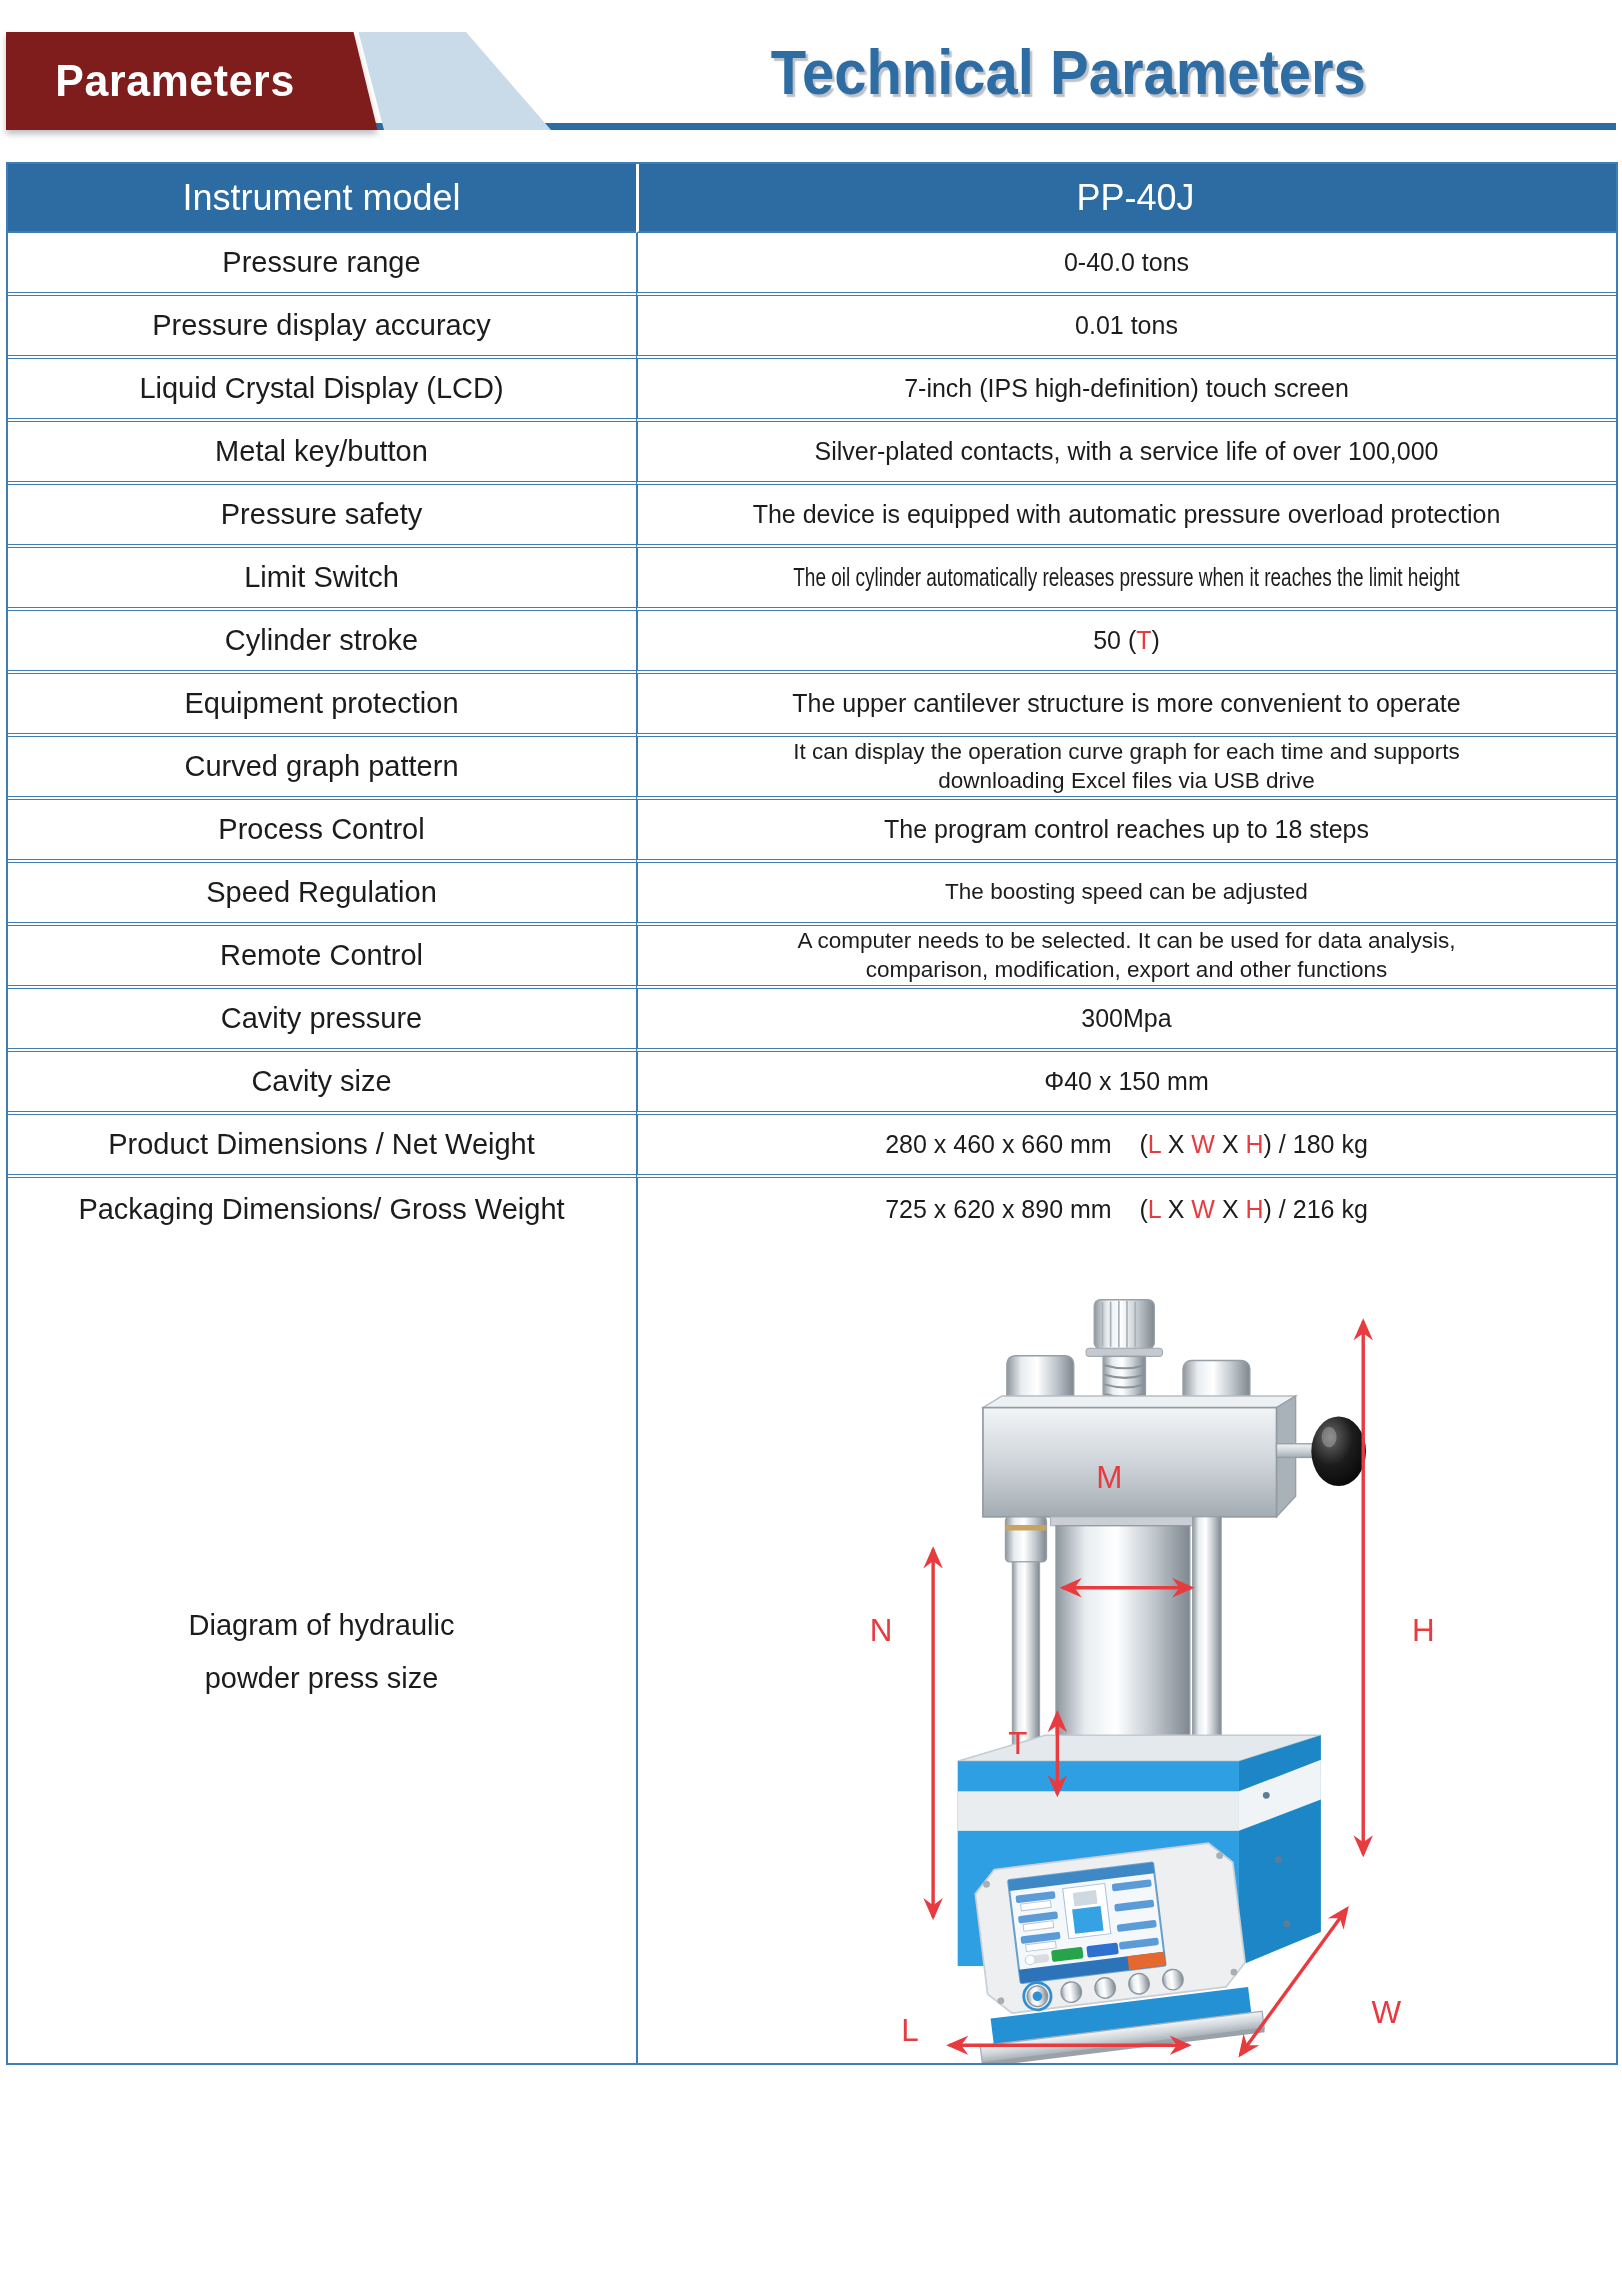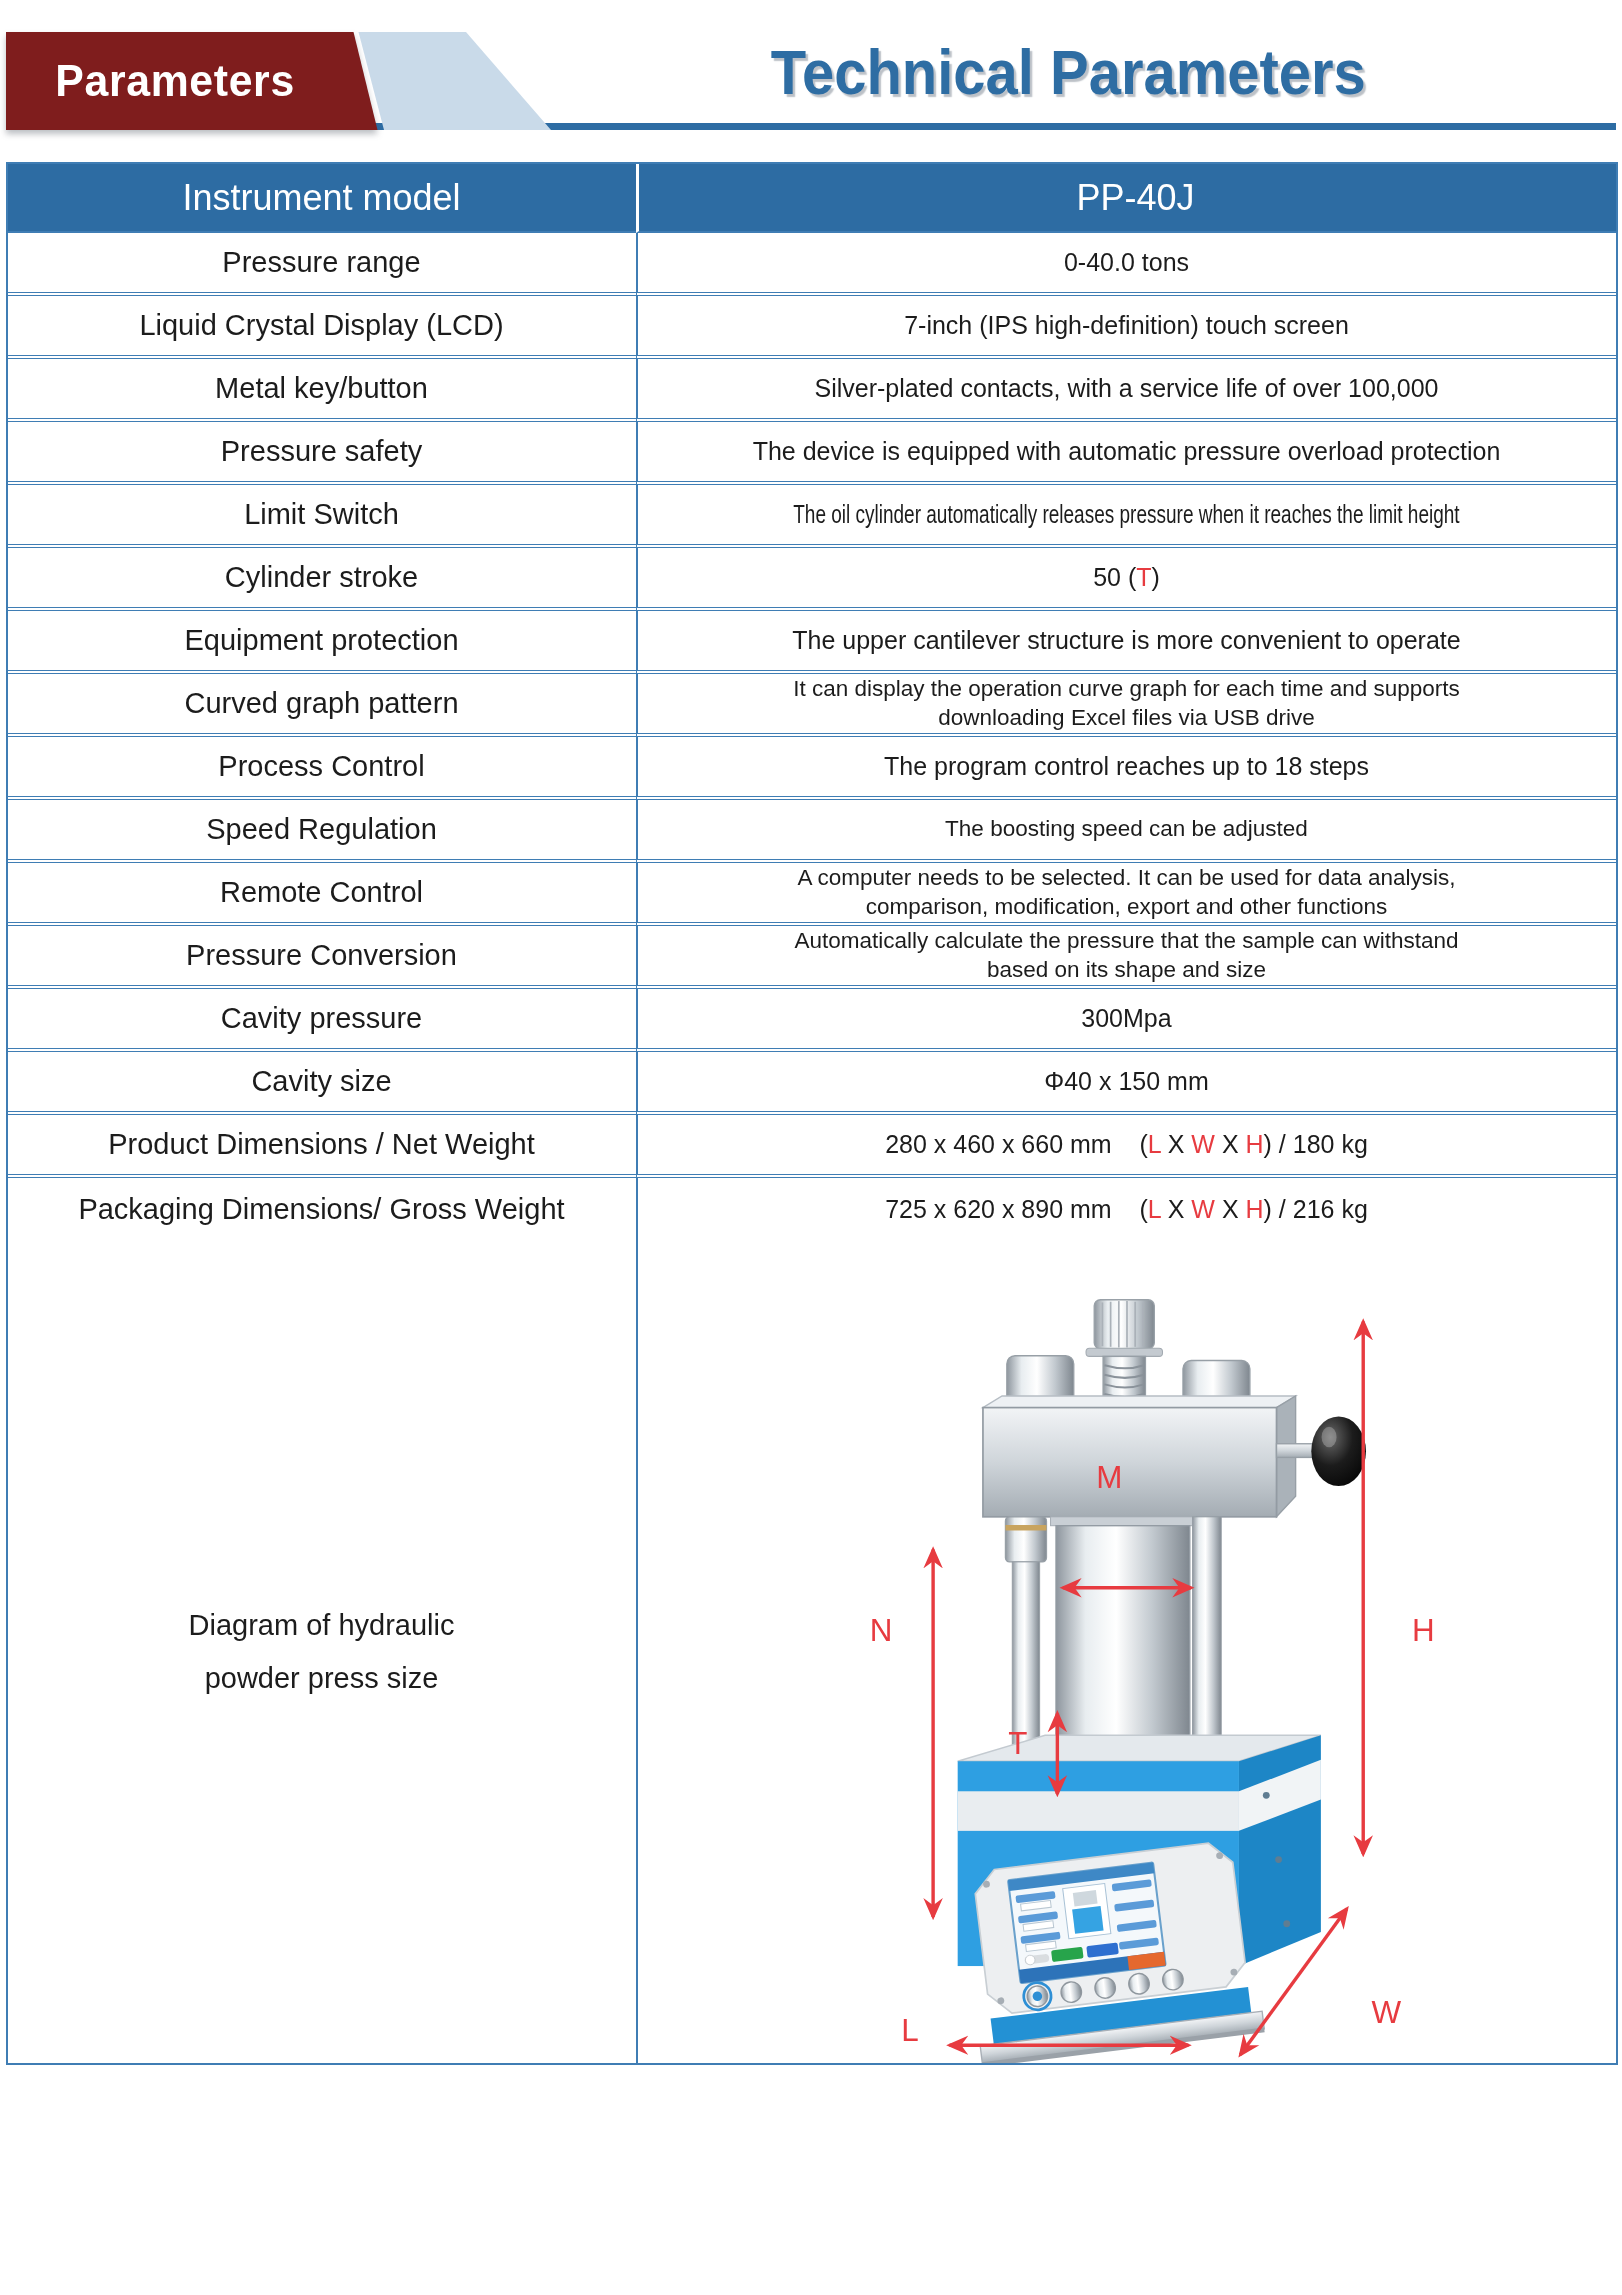--- a/index.html
+++ b/index.html
@@ -72,20 +72,26 @@
     </tr>
   </thead>
   <tbody>
       <tr>
         <td class="c-label">Pressure range</td>
         <td class="c-value">
           <div class="vline"><span>0-40.0 tons</span></div>
         </td>
       </tr>
       <tr>
+        <td class="c-label">Pressure display accuracy</td>
+        <td class="c-value">
+          <div class="vline"><span>0.01 tons</span></div>
+        </td>
+      </tr>
+      <tr>
         <td class="c-label">Liquid Crystal Display (LCD)</td>
         <td class="c-value">
           <div class="vline"><span>7-inch (IPS high-definition) touch screen</span></div>
         </td>
       </tr>
       <tr>
         <td class="c-label">Metal key/button</td>
         <td class="c-value">
           <div class="vline"><span>Silver-plated contacts, with a service life of over 100,000</span></div>
         </td>
@@ -129,27 +135,20 @@
         <td class="c-label">Speed Regulation</td>
         <td class="c-value small">
           <div class="vline"><span>The boosting speed can be adjusted</span></div>
         </td>
       </tr>
       <tr>
         <td class="c-label">Remote Control</td>
         <td class="c-value small">
           <div class="vline"><span>A computer needs to be selected. It can be used for data analysis,</span></div>
           <div class="vline"><span>comparison, modification, export and other functions</span></div>
-        </td>
-      </tr>
-      <tr>
-        <td class="c-label">Pressure Conversion</td>
-        <td class="c-value small">
-          <div class="vline"><span>Automatically calculate the pressure that the sample can withstand</span></div>
-          <div class="vline"><span>based on its shape and size</span></div>
         </td>
       </tr>
       <tr>
         <td class="c-label">Cavity pressure</td>
         <td class="c-value">
           <div class="vline"><span>300Mpa</span></div>
         </td>
       </tr>
       <tr>
         <td class="c-label">Cavity size</td>

